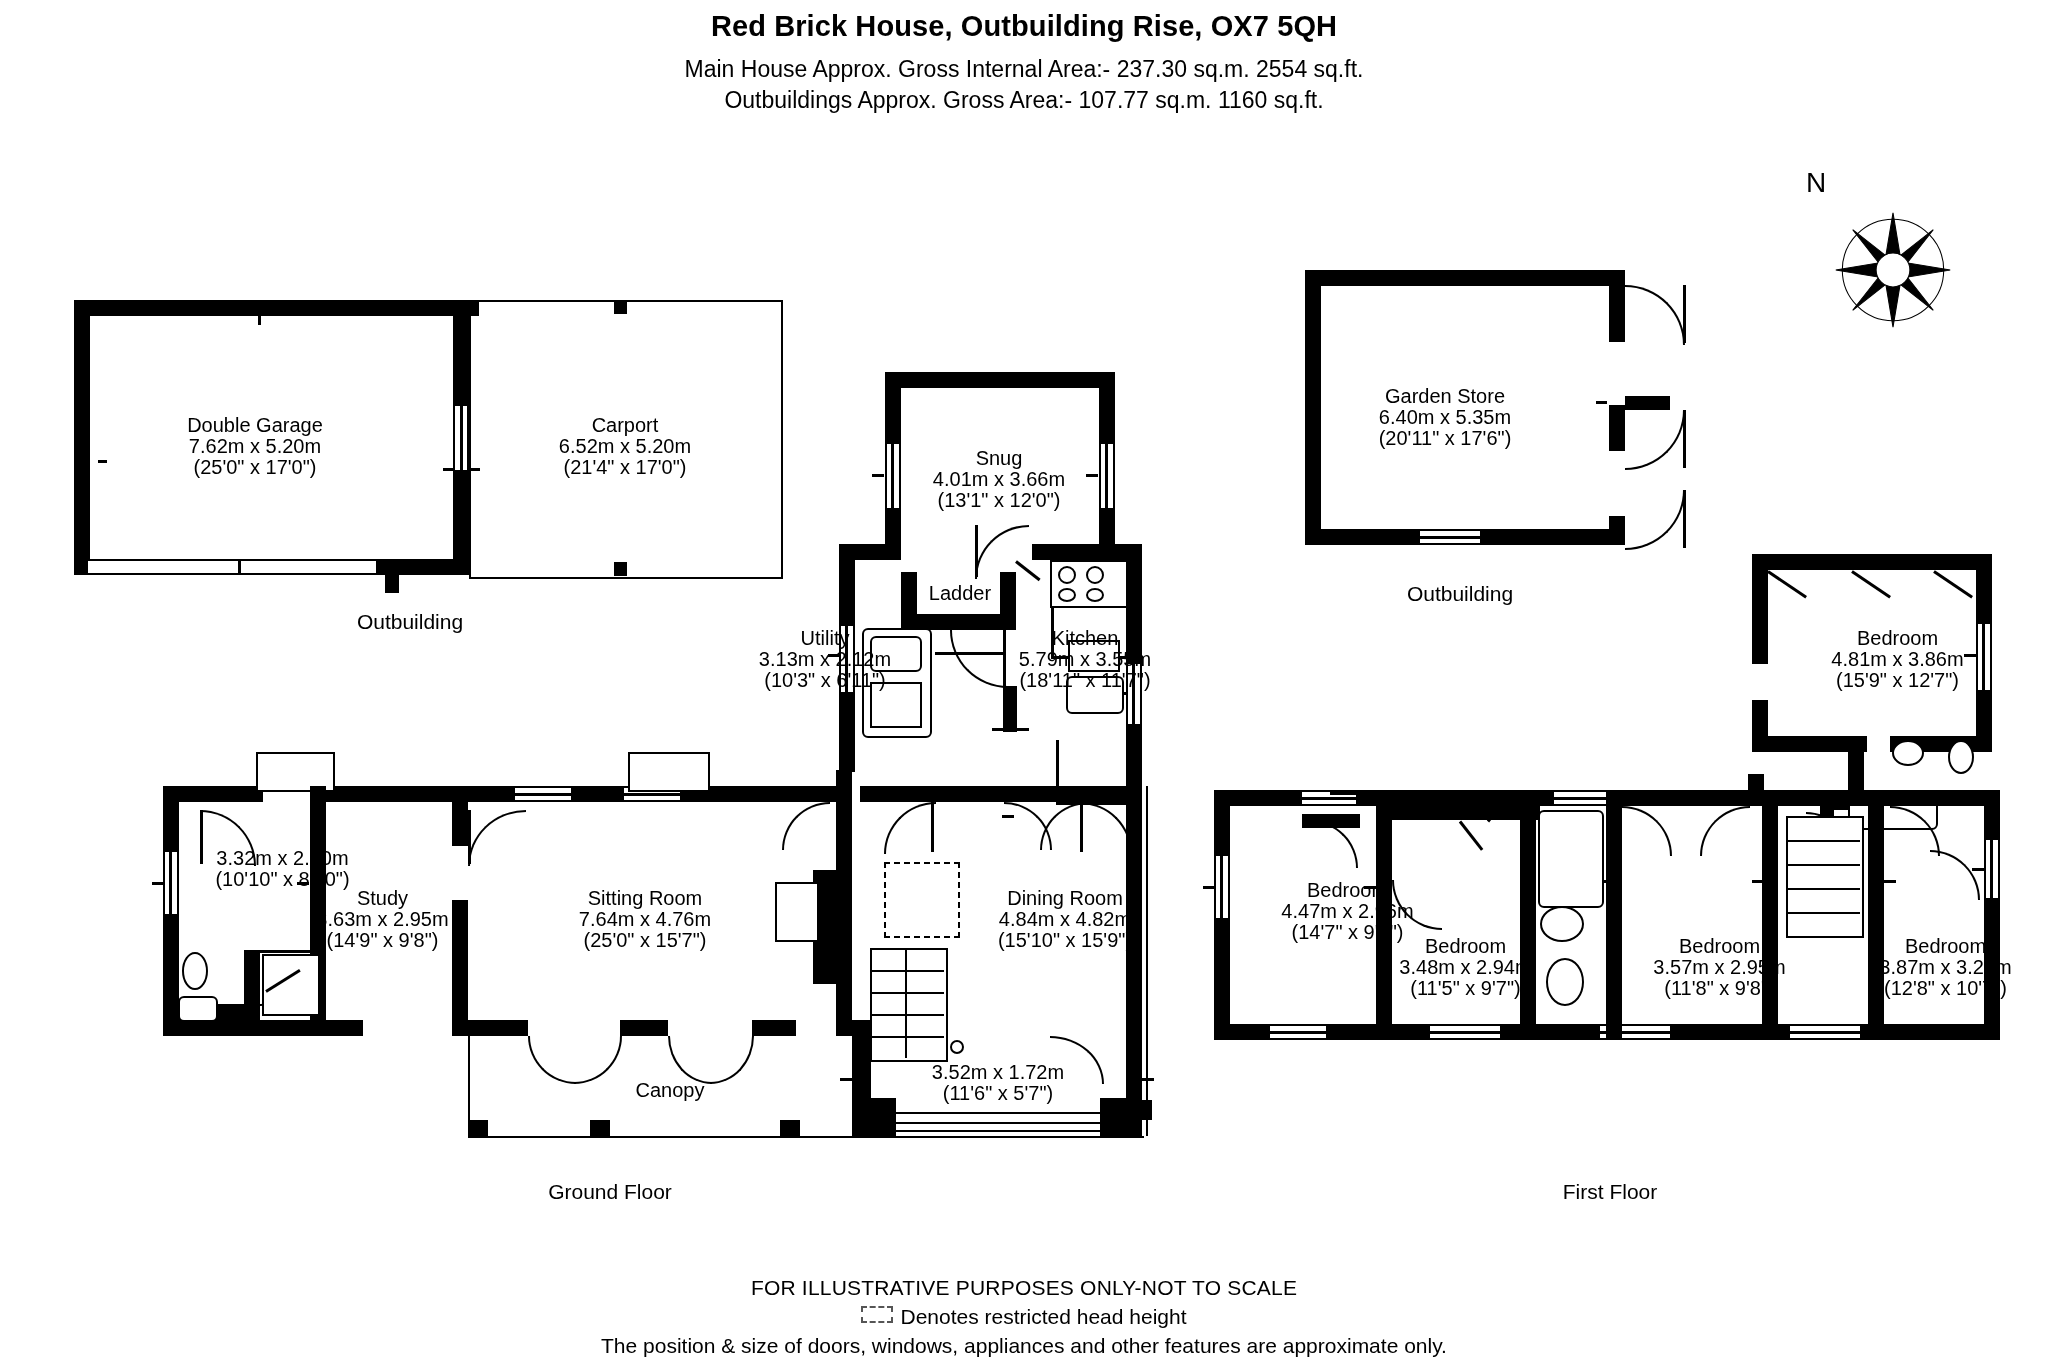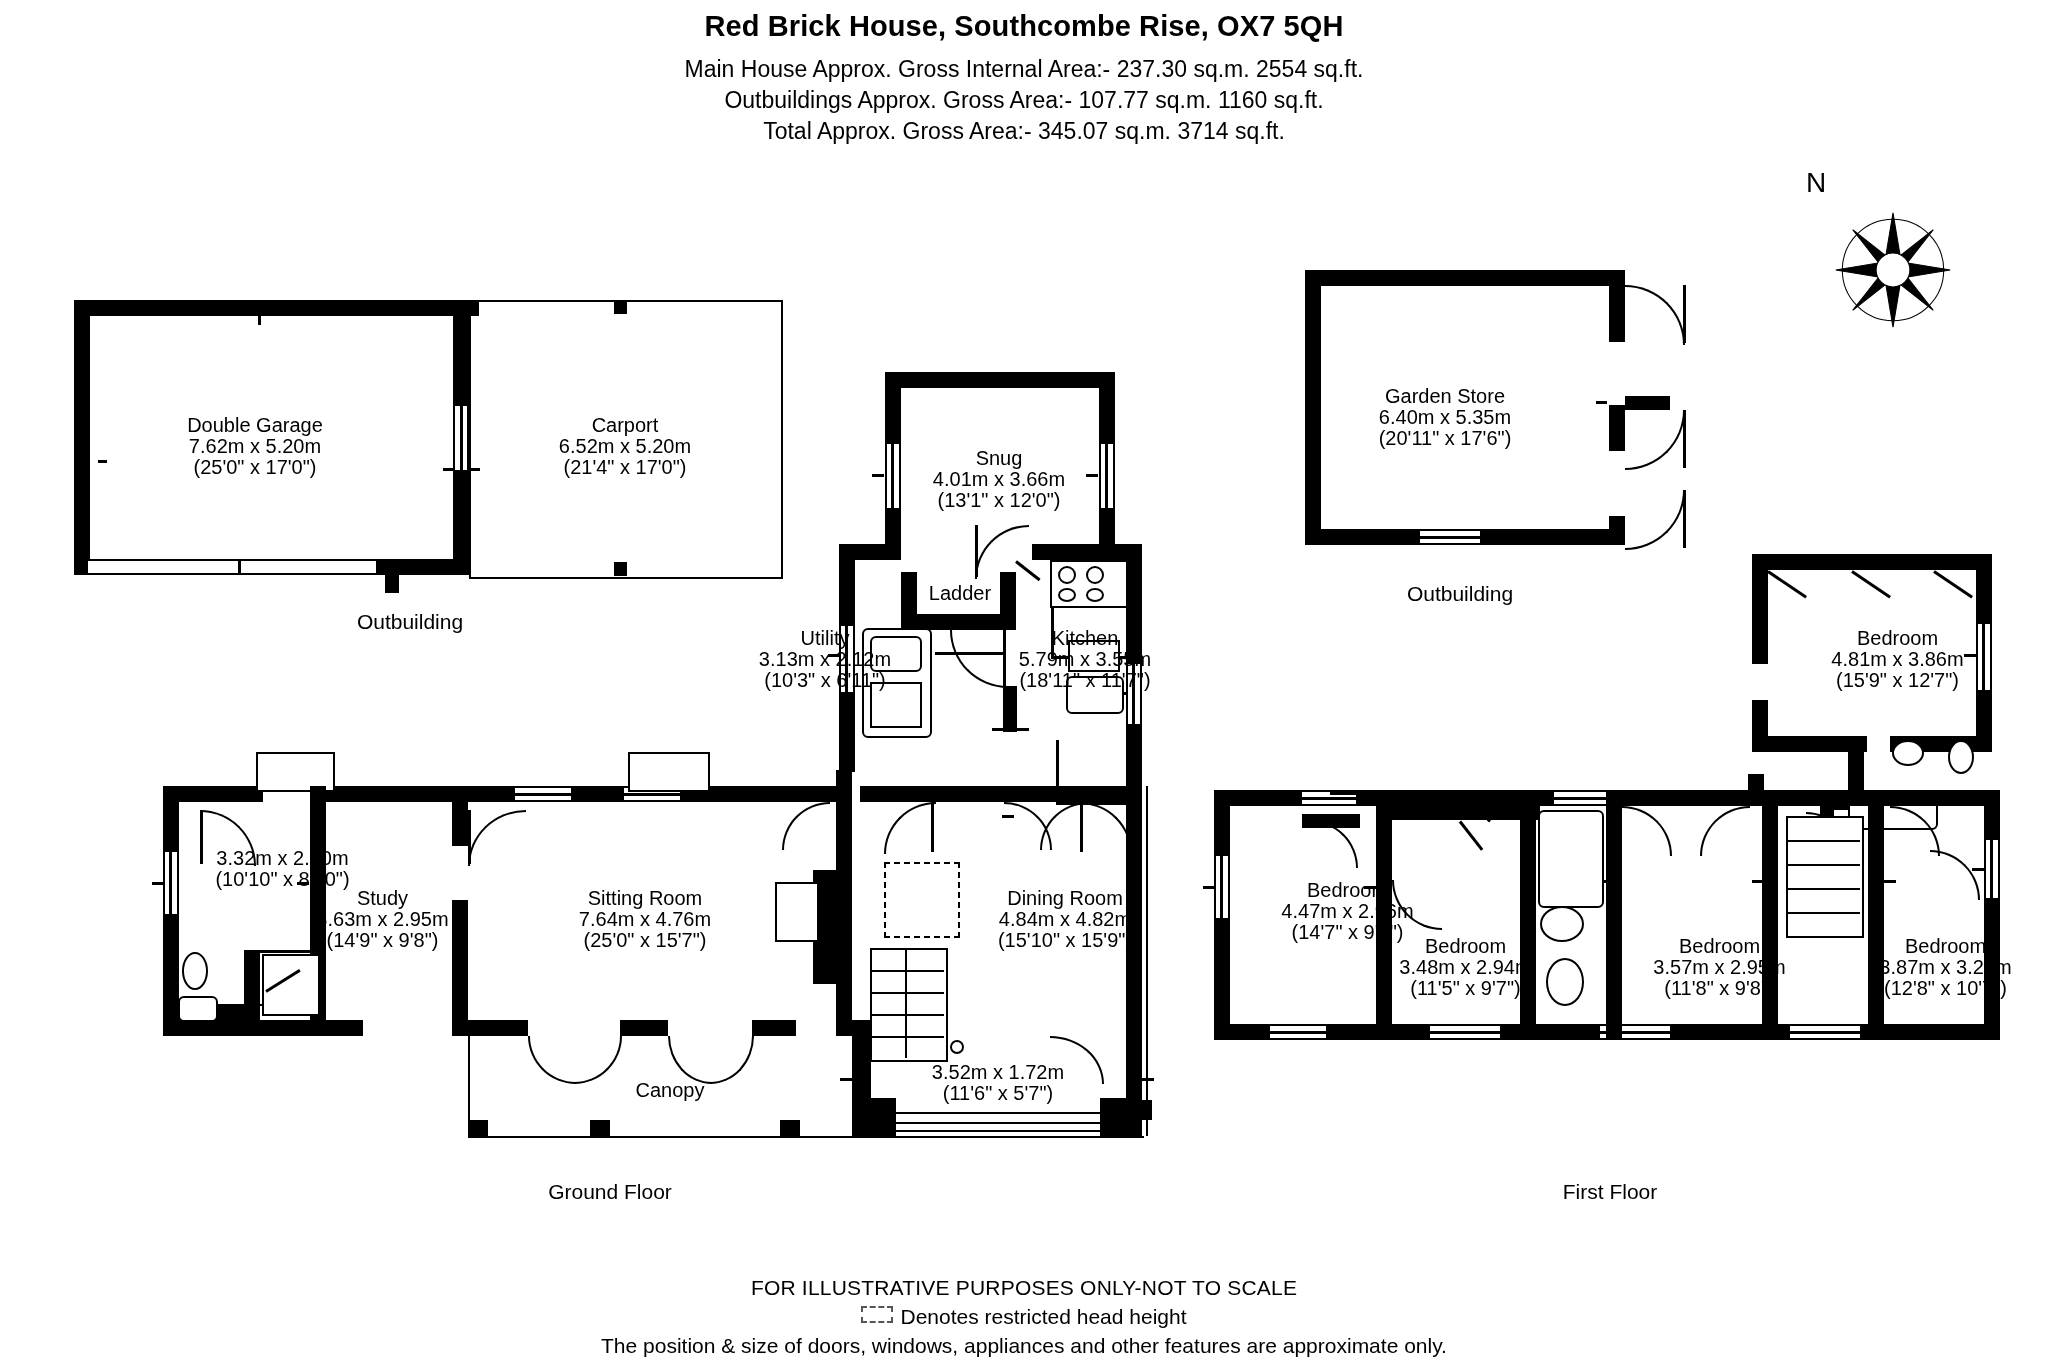--- a/index.html
+++ b/index.html
@@ -73,24 +73,23 @@
   
   #compass { position: absolute; left: 1828px; top: 205px; width: 130px; height: 130px; }
   #compass .n { position: absolute; left: -22px; top: -38px; font-size: 28px; }
 </style>
 </head>
 <body>
 
 <div class="plan">
 
   <div id="header">
-    <div class="title">Red Brick House, Southcombe Rise, OX7 5QH</div>
+    <div class="title">Red Brick House, Outbuilding Rise, OX7 5QH</div>
     <div class="sub">Main House Approx. Gross Internal Area:- 237.30 sq.m. 2554 sq.ft.</div>
     <div class="sub">Outbuildings Approx. Gross Area:- 107.77 sq.m. 1160 sq.ft.</div>
-    <div class="sub">Total Approx. Gross Area:- 345.07 sq.m. 3714 sq.ft.</div>
   </div>
 
   <div id="compass">
     <span class="n">N</span>
     <svg width="130" height="130" viewBox="0 0 100 100">
       <circle cx="50" cy="50" r="39" fill="none" stroke="#000" stroke-width="0.8"></circle>
       <g fill="#000">
         <path d="M50 6 L56 42 L50 50 L44 42 Z"></path>
         <path d="M50 94 L44 58 L50 50 L56 58 Z"></path>
         <path d="M6 50 L42 44 L50 50 L42 56 Z"></path>

